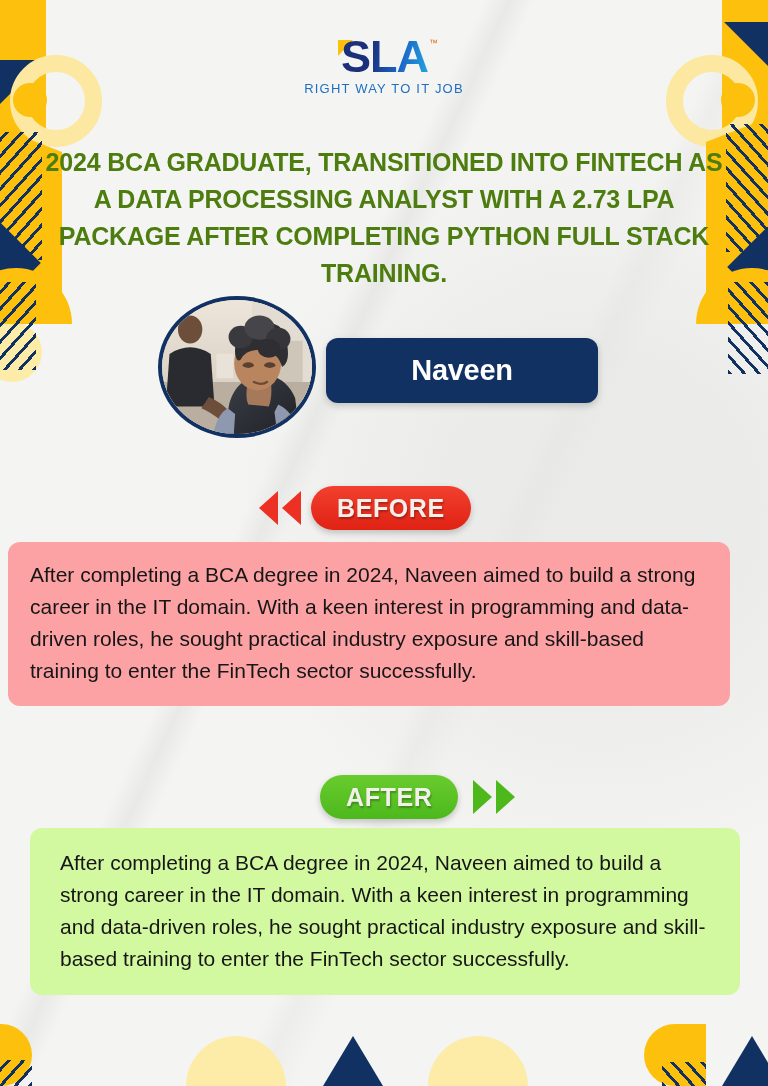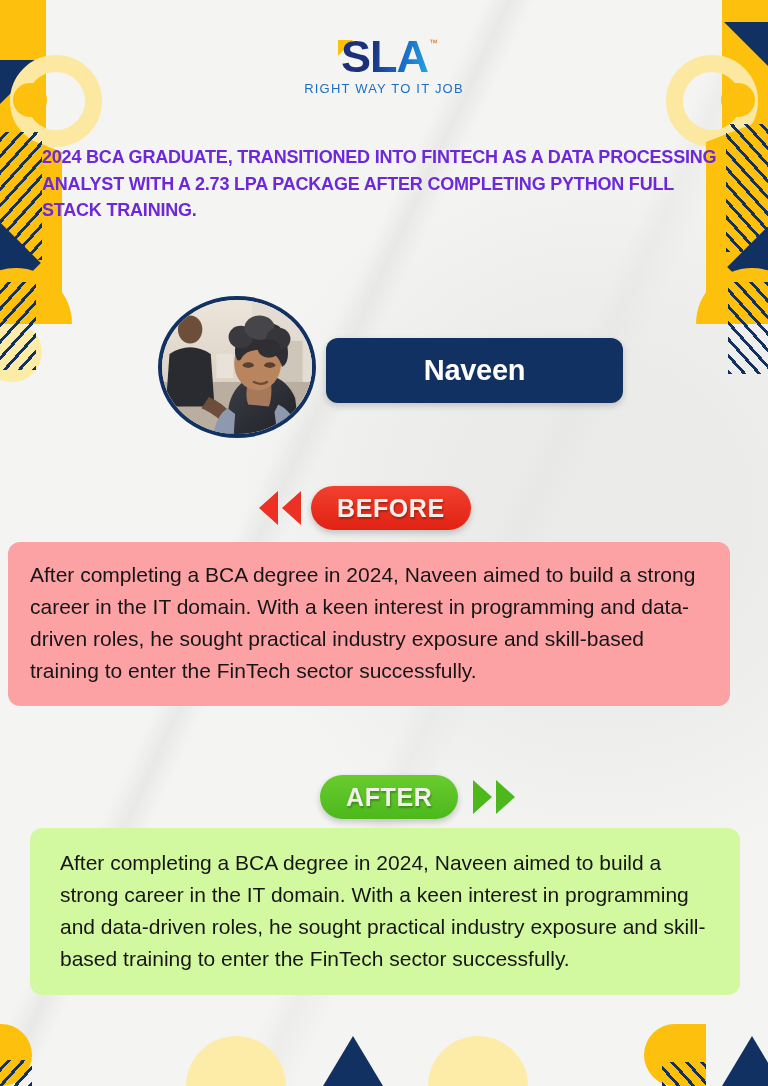--- a/index.html
+++ b/index.html
@@ -158,42 +158,42 @@
     color: #1e6fc0;
     margin-top: 2px;
     font-weight: 500;
   }
 
   
   .headline {
     position: absolute;
     top: 144px;
     left: 42px; right: 42px;
-    text-align: left;
-    font-size: 18px;
+    text-align: center;
+    font-size: 25px;
     font-weight: bold;
     line-height: 1.48;
-    color: #6d28d9;
+    color: #4d7c0f;
     letter-spacing: -.2px;
     z-index: 5;
   }
 
   
   .name-block {
     position: absolute;
     top: 296px;
     left: 158px;
     width: 440px;
     height: 142px;
     z-index: 6;
   }
   .name-bar {
     position: absolute;
     left: 168px; top: 42px;
-    width: 297px; height: 65px;
+    width: 272px; height: 65px;
     background: #123163;
     border-radius: 12px;
     display: flex; align-items: center; justify-content: center;
     box-shadow: 0 3px 7px rgba(0,0,0,.18);
   }
   .name-bar span {
     color: #ffffff;
     font-size: 29px;
     font-weight: bold;
     letter-spacing: -.3px;

